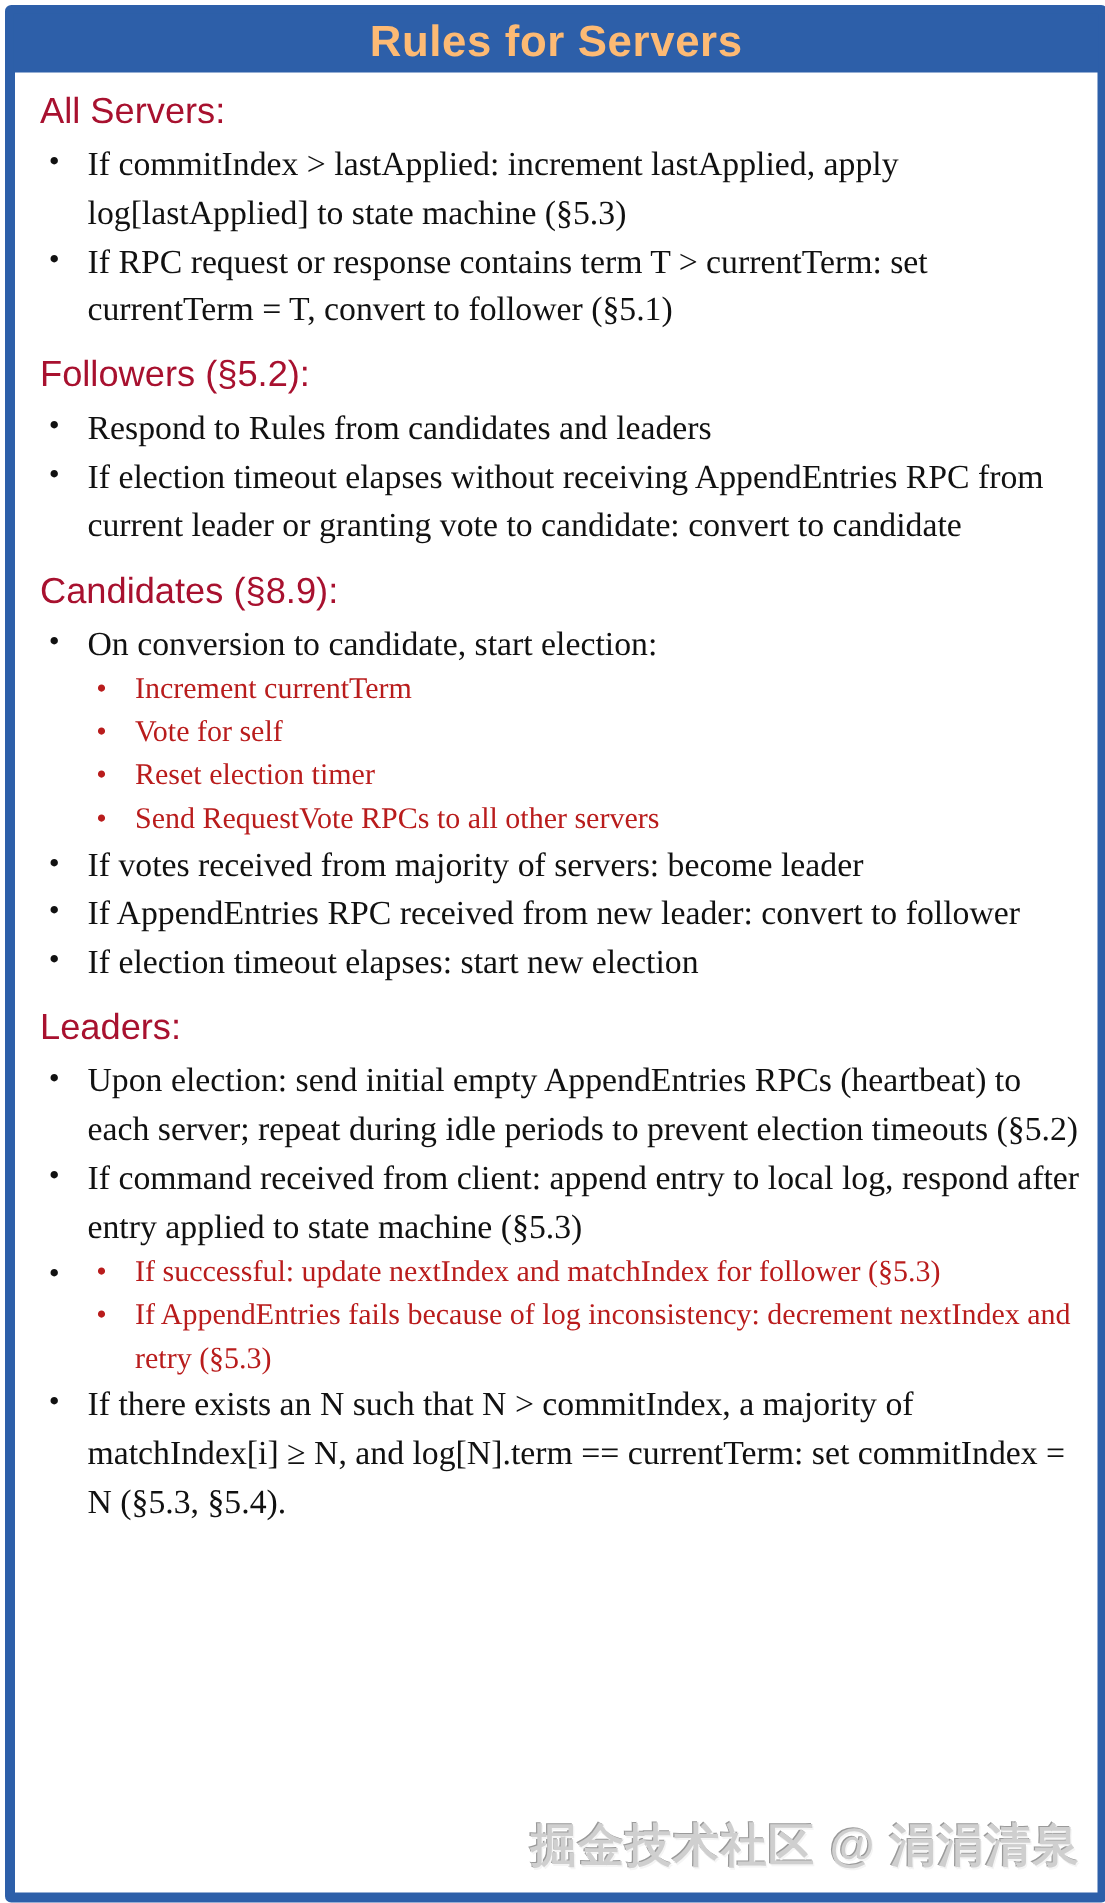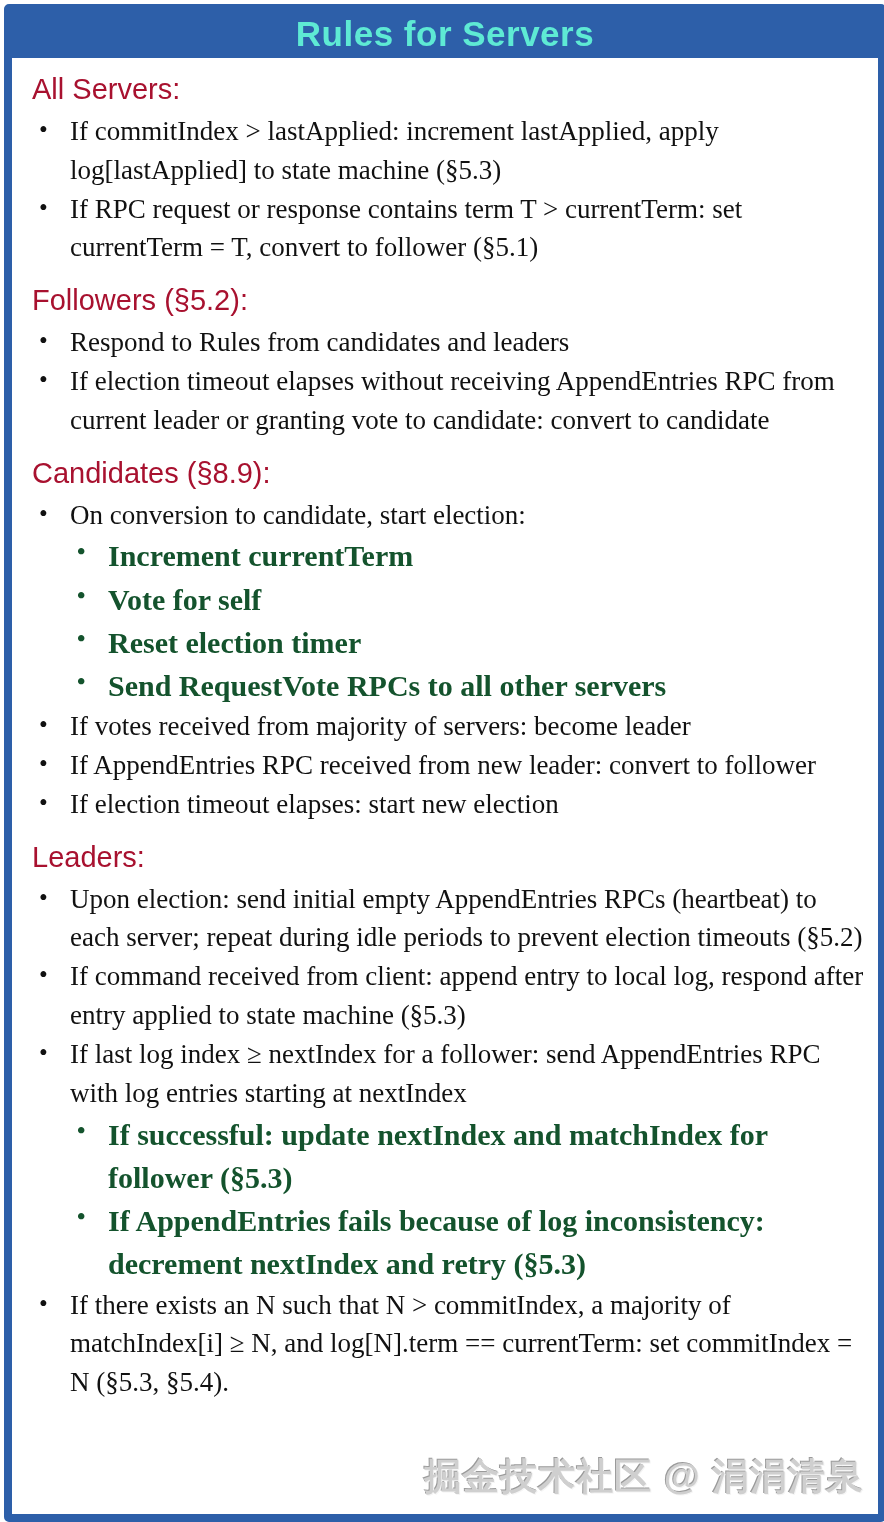--- a/index.html
+++ b/index.html
@@ -24,21 +24,21 @@
   }
   .title-bar {
     background: var(--frame-blue, #2d5fa9);
     height: 47px;
     margin: -1px -1px 0 -1px; 
     display: flex;
     align-items: center;
     justify-content: center;
   }
   .title-bar .title {
-    color: #5eead4;
+    color: #fdba74;
     font-family: "Liberation Sans", sans-serif;
     font-weight: bold;
     font-size: 35px;
     letter-spacing: 0.5px;
     line-height: 1;
     padding-bottom: 3px;
   }
   .rules-body {
     padding: 8px 10px 0 20px;
   }
@@ -67,24 +67,23 @@
     content: "\2022";
     position: absolute;
     left: 7px;
     top: 0;
     font-size: 25px;
   }
   ul.l2 > li {
     position: relative;
     padding-left: 34px;
     margin-left: 4px;
-    font-size: 30px;
+    font-size: 24px;
     line-height: 1.44;
-    color: #14532d;
-    font-weight: bold;
+    color: #b91c1c;
   }
   ul.l2 > li::before {
     content: "\2022";
     position: absolute;
     left: 3px;
     top: 0;
     font-size: 24px;
   }
   .watermark {
     position: absolute;
@@ -133,21 +132,21 @@
           <li><span>If votes received from majority of servers: become leader</span></li>
           <li><span>If AppendEntries RPC received from new leader: convert to follower</span></li>
           <li><span>If election timeout elapses: start new election</span></li>
         </ul>
       </div>
       <div class="section">
         <div class="section-heading">Leaders:</div>
         <ul class="l1">
           <li><span>Upon election: send initial empty AppendEntries RPCs (heartbeat) to each server; repeat during idle periods to prevent election timeouts (§5.2)</span></li>
           <li><span>If command received from client: append entry to local log, respond after entry applied to state machine (§5.3)</span></li>
-          <li><span>If last log index ≥ nextIndex for a follower: send AppendEntries RPC with log entries starting at nextIndex</span><ul class="l2">
+          <li><ul class="l2">
               <li><span>If successful: update nextIndex and matchIndex for follower (§5.3)</span></li>
               <li><span>If AppendEntries fails because of log inconsistency: decrement nextIndex and retry (§5.3)</span></li>
             </ul></li>
           <li><span>If there exists an N such that N &gt; commitIndex, a majority of matchIndex[i] ≥ N, and log[N].term == currentTerm: set commitIndex = N (§5.3, §5.4).</span></li>
         </ul>
       </div>
     </div>
   <div class="watermark">掘金技术社区 @ 涓涓清泉</div>
 </div>
 

